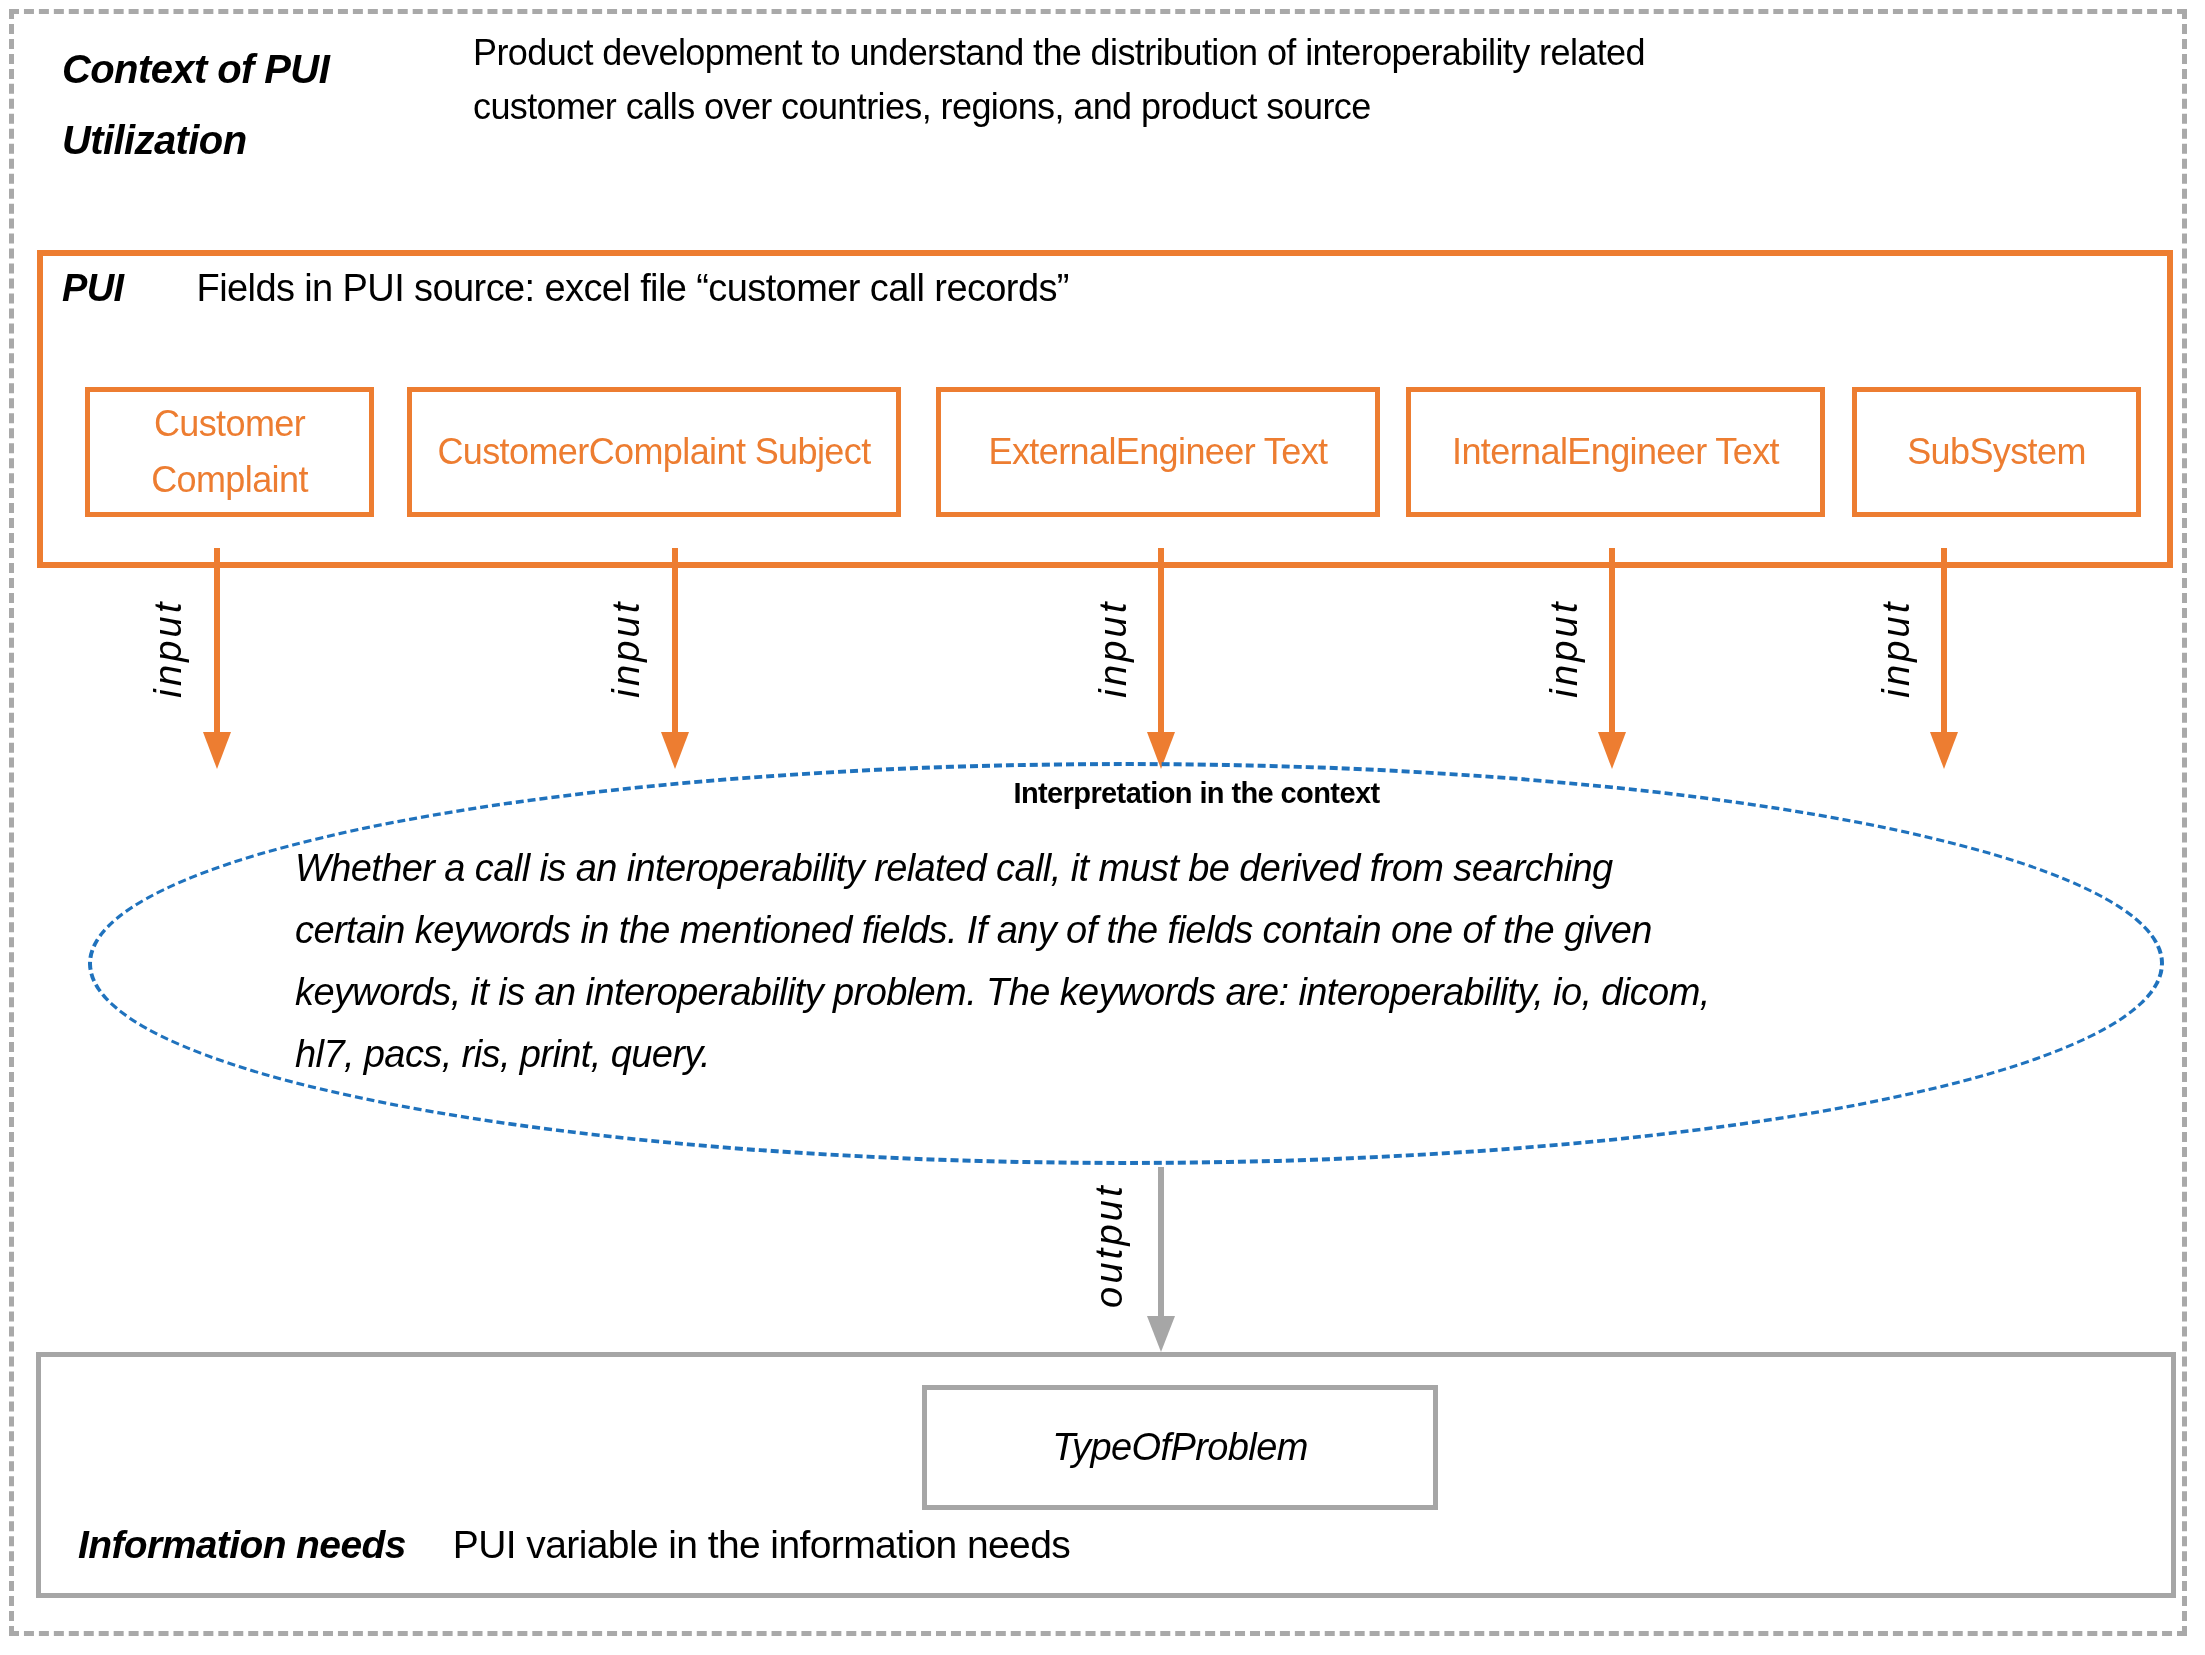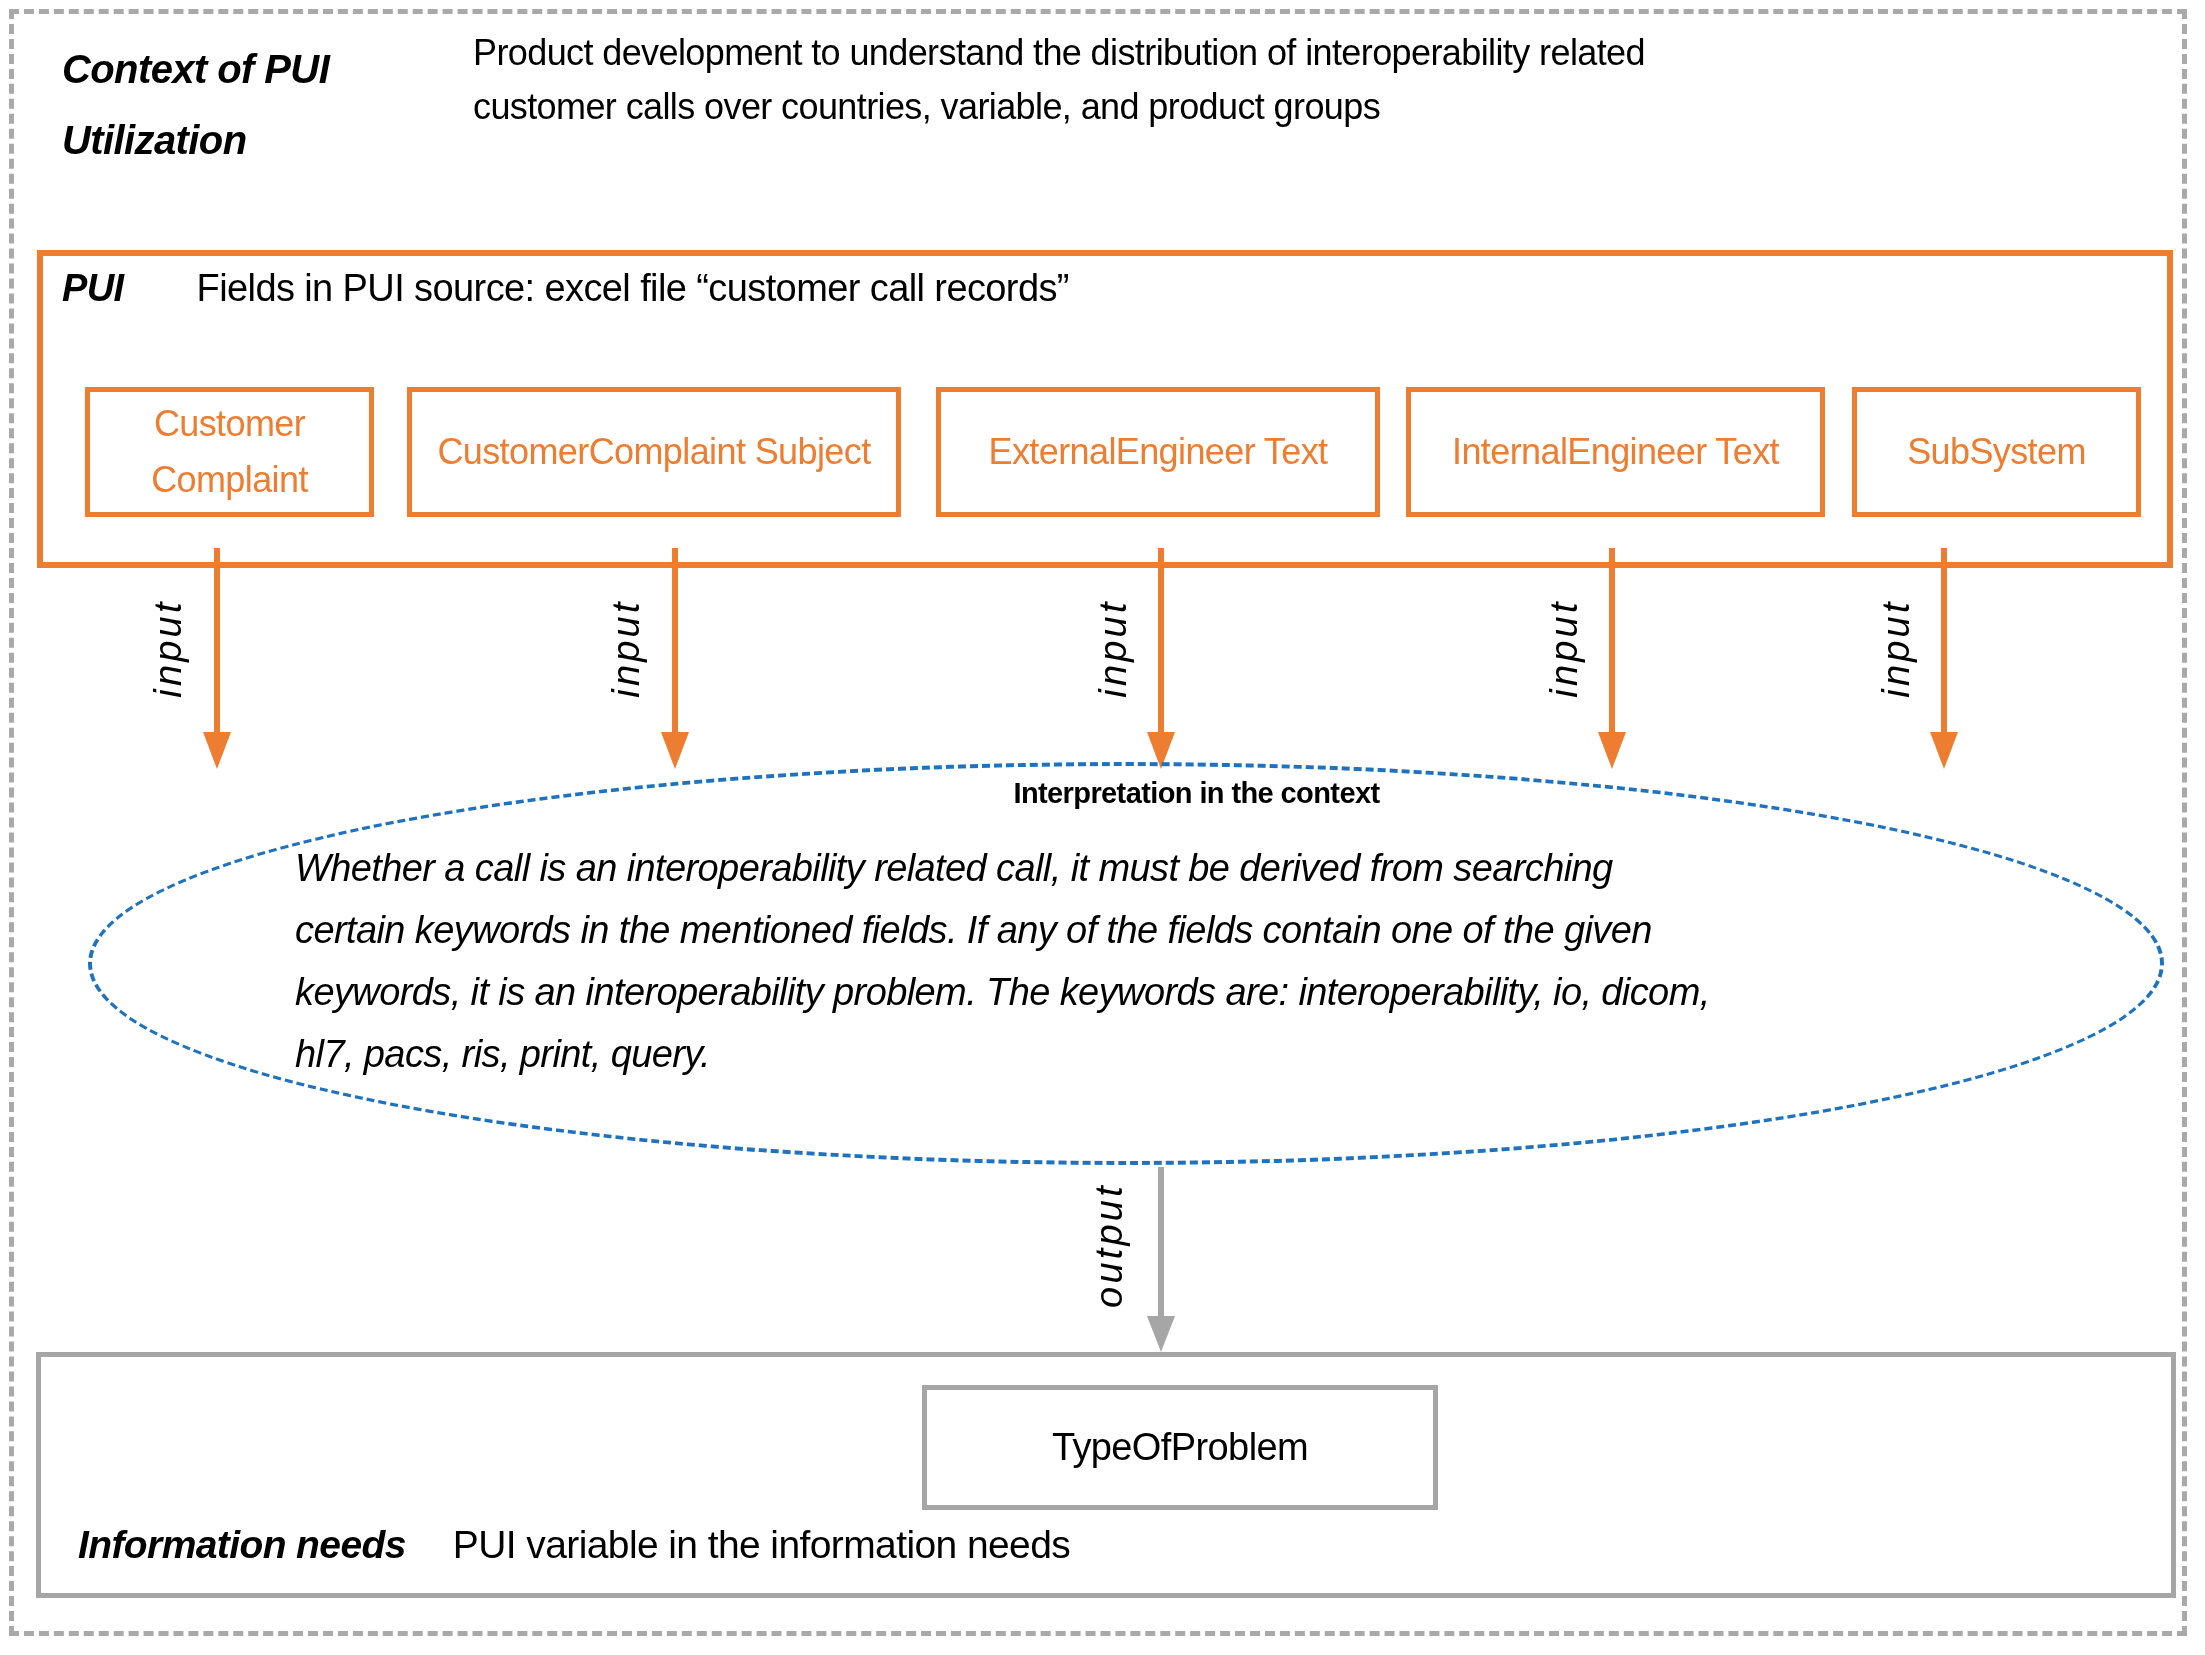--- a/index.html
+++ b/index.html
@@ -88,42 +88,42 @@
   }
   
   .info-box{
     position:absolute;left:36px;top:1352px;width:2140px;height:246px;
     border:5.8px solid #a6a6a6;box-sizing:border-box;
   }
   .top-box{
     position:absolute;left:922px;top:1385px;width:516px;height:125px;
     border:5.2px solid #a6a6a6;box-sizing:border-box;
     display:flex;align-items:center;justify-content:center;
-    font-size:38px;letter-spacing:-0.6px;
+    font-size:38px;letter-spacing:-0.6px;font-style:italic;
   }
   .info-caption{
     position:absolute;left:78px;top:1523px;width:2011px;
     font-size:39px;letter-spacing:-0.6px;display:flex;gap:47px;align-items:center;
   }
   .info-caption .lbl{font-weight:bold;font-style:italic;}
 </style>
 </head>
 <body>
 
 <div id="page">
 
   <div class="outer-frame"></div>
 
   <div class="context-label">
     <div>Context of PUI</div>
     <div>Utilization</div>
   </div>
   <div class="context-desc">
     <div>Product development to understand the distribution of interoperability related</div>
-    <div>customer calls over countries, variable, and product groups</div>
+    <div>customer calls over countries, regions, and product source</div>
   </div>
 
   <div class="pui-box"></div>
   <div class="pui-title-row">
     <span class="pui-label">PUI</span><span>Fields in PUI source: excel file “customer call records”</span>
   </div>
 
   <div class="field-box fb2">
     <span>CustomerComplaint Subject</span>
   </div>

